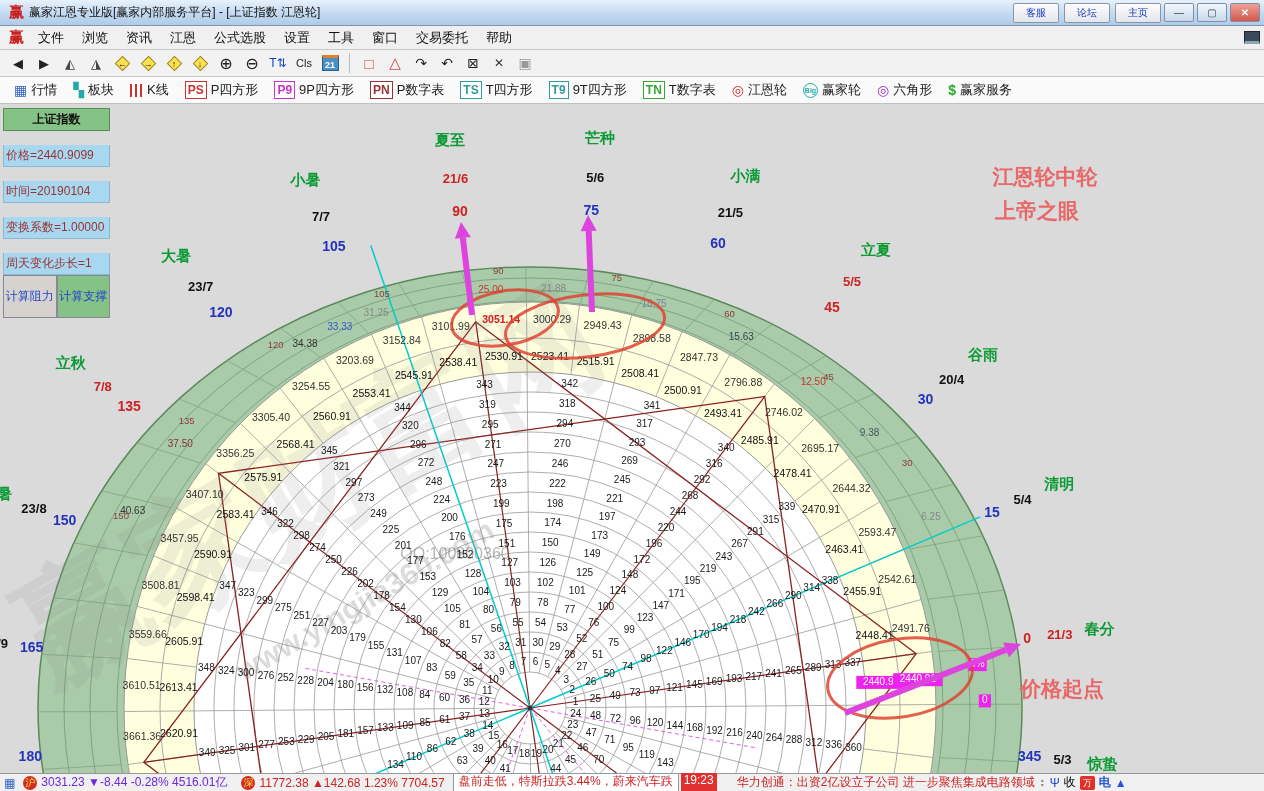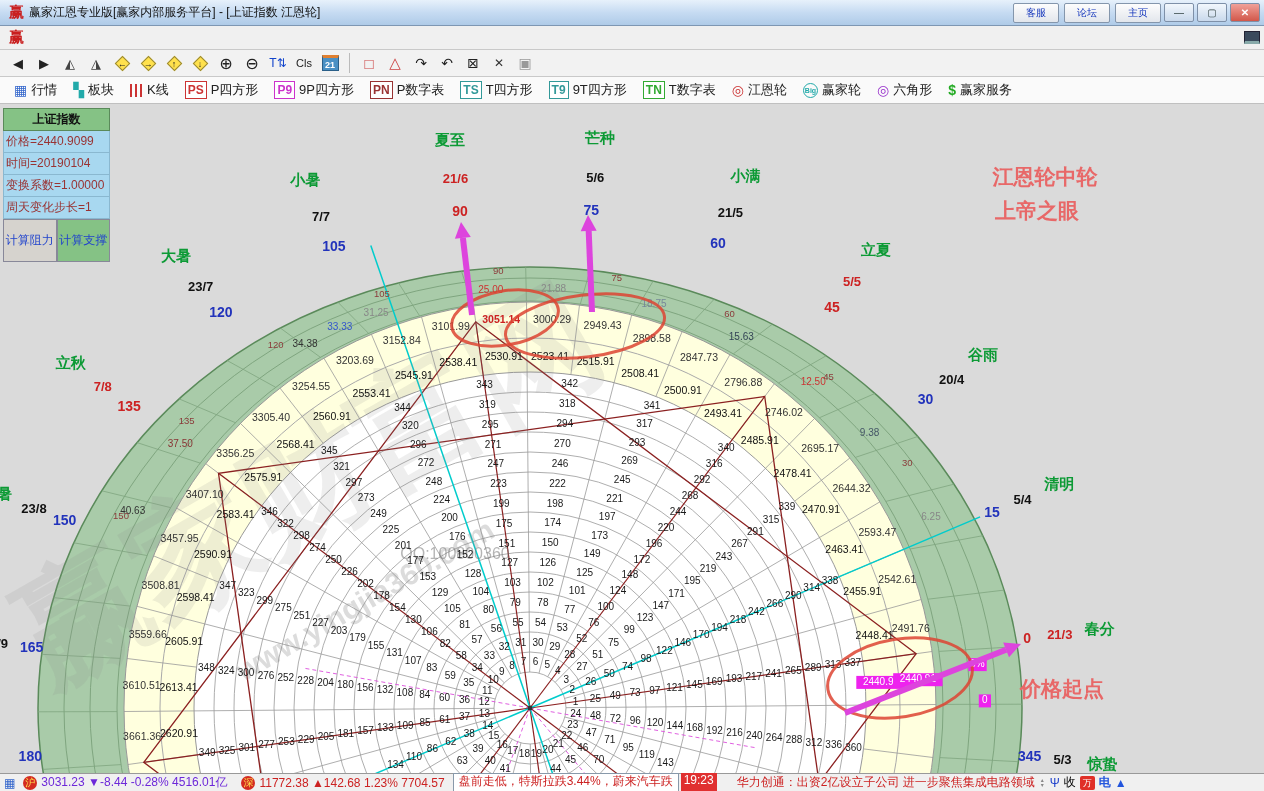--- a/index.html
+++ b/index.html
@@ -43,21 +43,21 @@
   .t2 .bigc { width:15px; height:15px; border:1px solid #22AAAA; border-radius:50%; color:#22AAAA; font-size:7px;
     font-weight:bold; text-align:center; line-height:13px; }
 
   
   #wheel-area { position:relative; width:1264px; height:669px; background:#DADADA; }
   #wheel-svg { position:absolute; left:0; top:0; }
 
   
   #info-panel { position:absolute; left:3px; top:4px; width:107px; z-index:5; font-size:12px; }
   #info-title { background:#85C285; border:1px solid #5A8A5A; text-align:center; color:#111; padding:2px 0; font-weight:bold; }
-  .info-row { background:#A8D8F0; border:1px solid #8AB8D0; border-top:none; color:#993333; padding:2px 2px; white-space:nowrap; overflow:hidden; }
+  .info-row { background:#A8D8F0; border:1px solid #8AB8D0; border-top:none; color:#993333; padding:2px 2px; white-space:nowrap; overflow:hidden;margin-top:14px; }
   #info-btns { display:flex; }
   .info-btn { flex:1; text-align:center; padding:12px 0; color:#2244CC; border:1px solid #889; }
   .btn-resist { background:#D6D3CE; }
   .btn-support { background:#85C285; }
 
   
   #statusbar { position:absolute; left:0; top:773px; width:1264px; height:18px; background:#F0F0F0;
     border-top:1px solid #999; display:flex; align-items:center; padding:0 4px; font-size:12px; white-space:nowrap; }
   .st-icon { font-size:12px; color:#3366CC; margin-right:4px; }
   .mkt-circle { display:inline-block; width:14px; height:14px; border-radius:50%; background:#D42B20; color:#FFE14D;
@@ -83,20 +83,21 @@
     <button class="tb-btn">客服</button>
     <button class="tb-btn">论坛</button>
     <button class="tb-btn">主页</button>
     <button class="win-btn">—</button>
     <button class="win-btn">▢</button>
     <button class="win-btn win-close">✕</button>
   </div>
 
   <div id="menubar">
     <span class="app-logo">赢</span>
+    <span id="menu-items"><span class="mi">文件</span><span class="mi">浏览</span><span class="mi">资讯</span><span class="mi">江恩</span><span class="mi">公式选股</span><span class="mi">设置</span><span class="mi">工具</span><span class="mi">窗口</span><span class="mi">交易委托</span><span class="mi">帮助</span></span>
     <span id="menu-right"></span>
   </div>
 
   <div id="toolbar1">
       <div class="t1" style="color: rgb(34, 34, 34); font-size: 13px;">◀</div>
       <div class="t1" style="color: rgb(34, 34, 34); font-size: 13px;">▶</div>
       <div class="t1" style="color: rgb(68, 68, 68); font-size: 13px;">◭</div>
       <div class="t1" style="color: rgb(68, 68, 68); font-size: 13px;">◮</div>
       <div class="t1">
         <div class="dmd">

